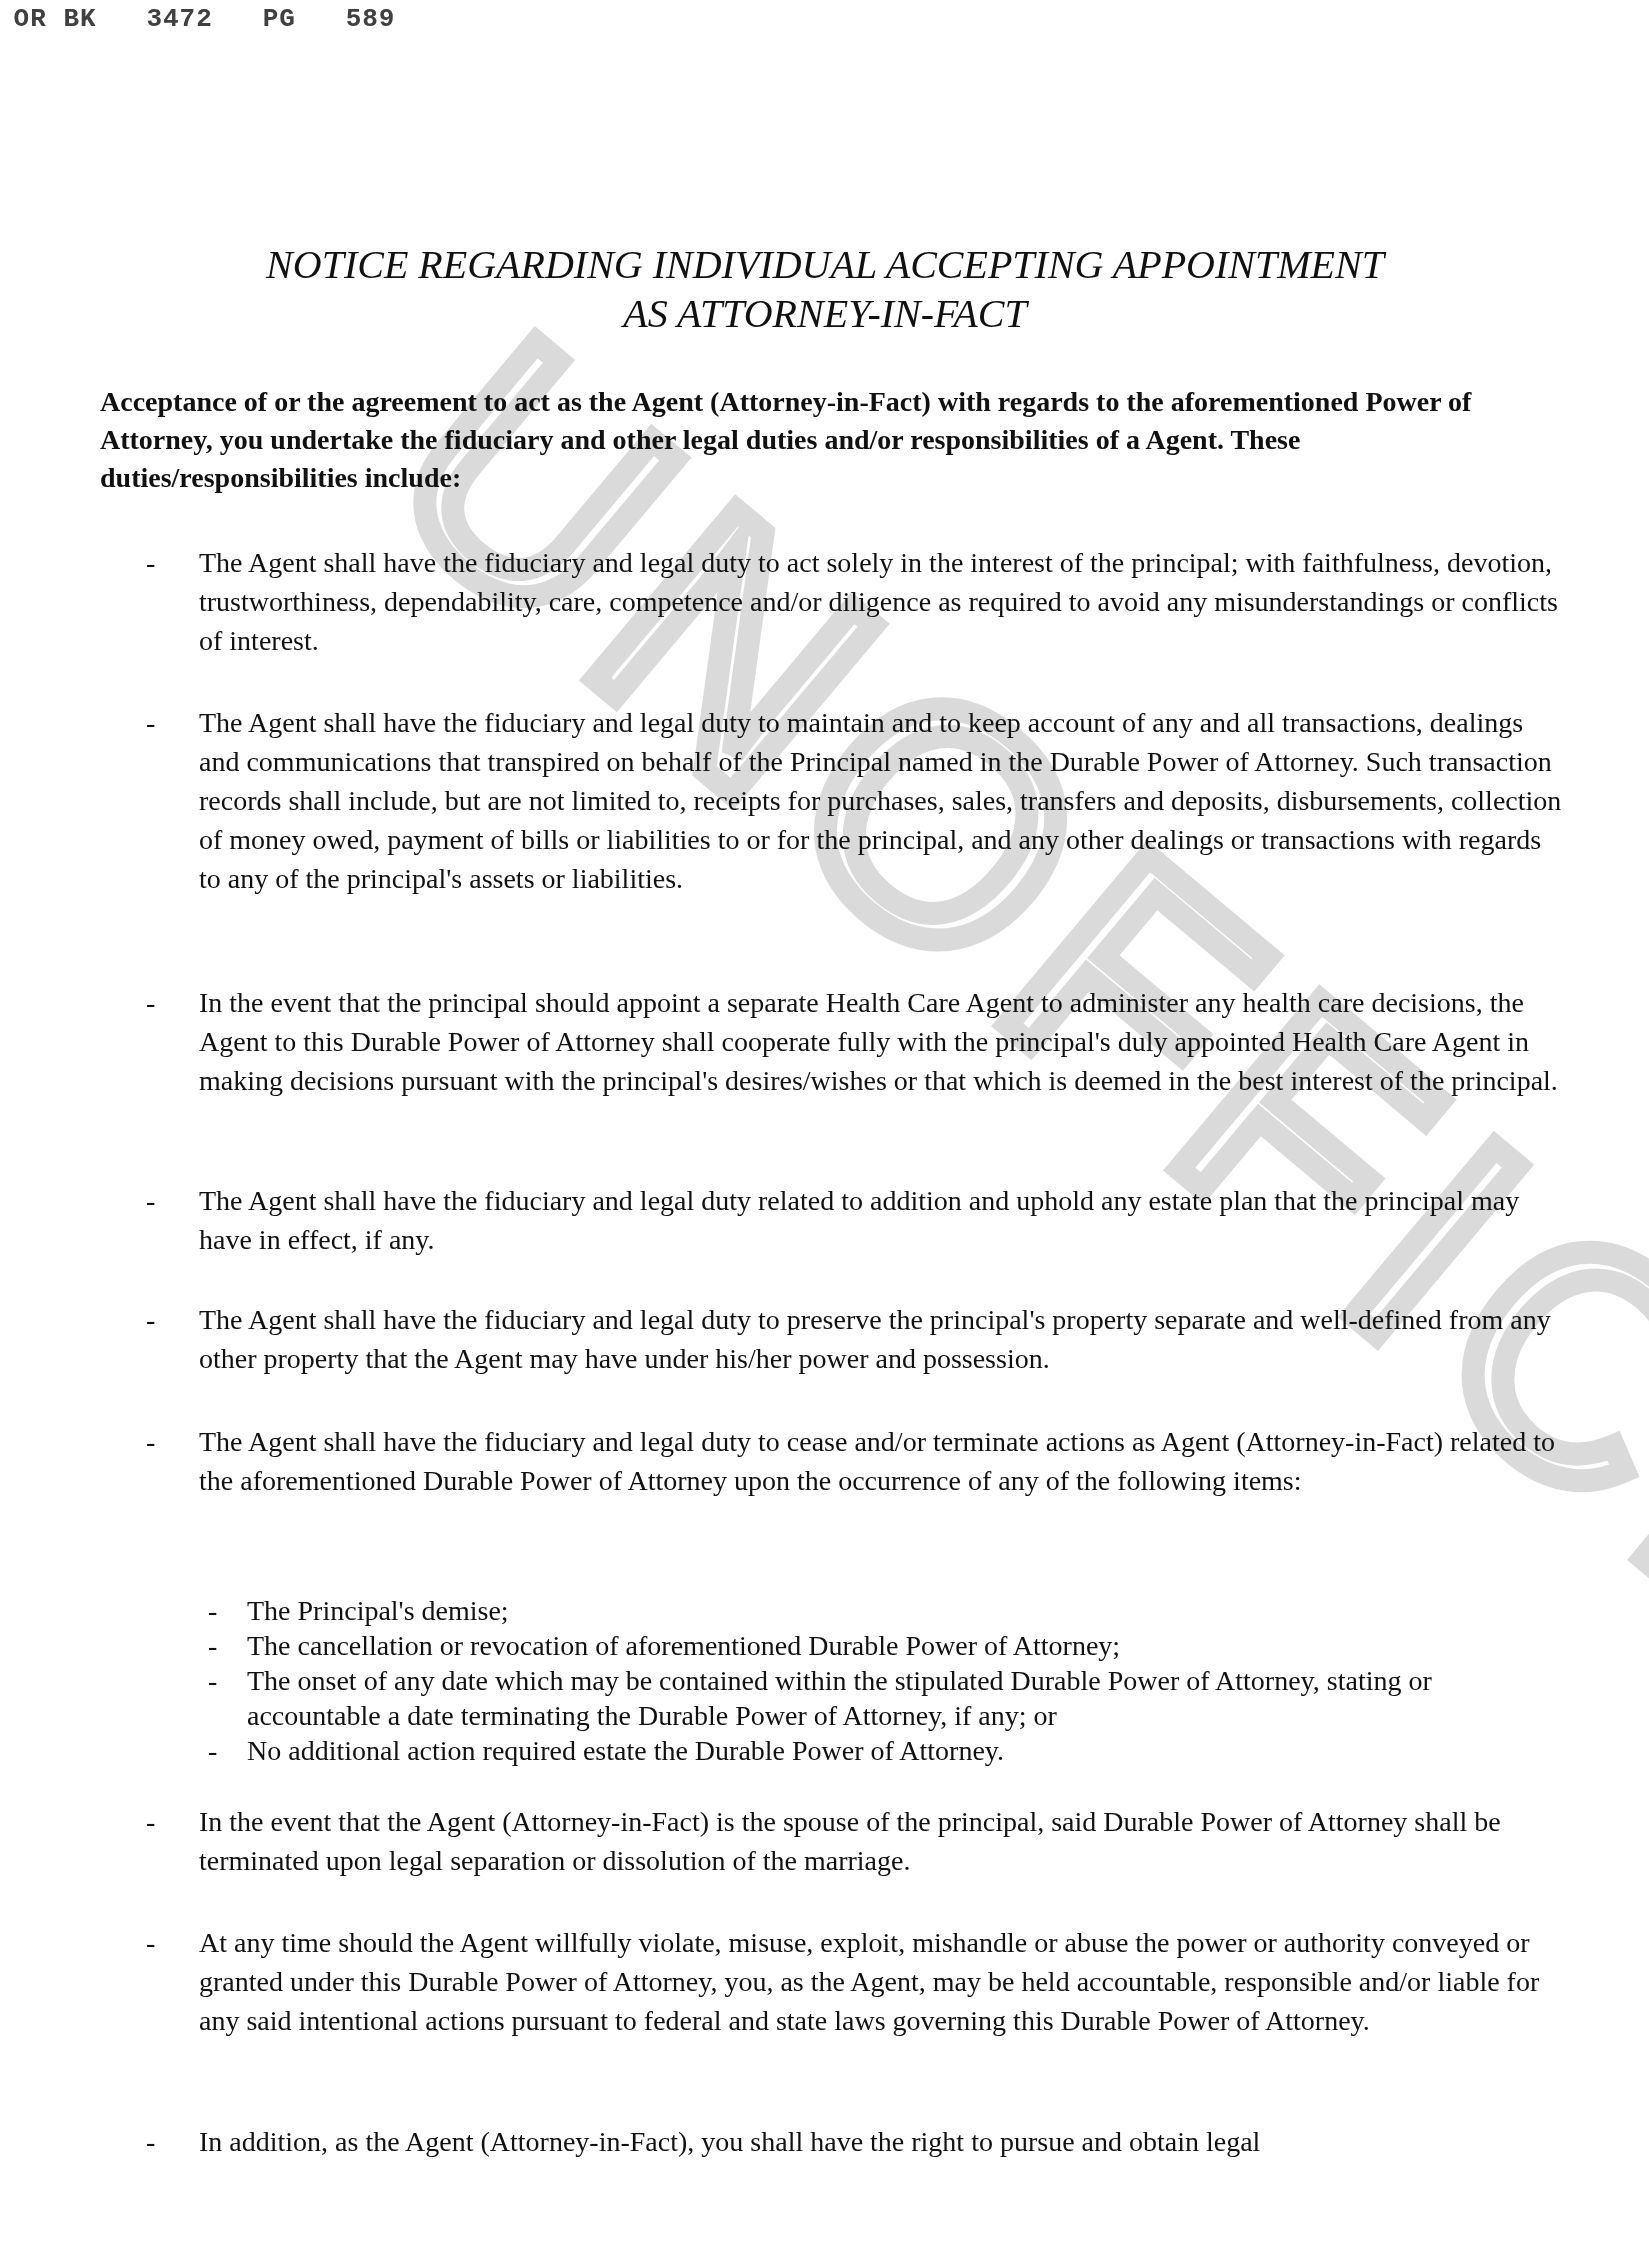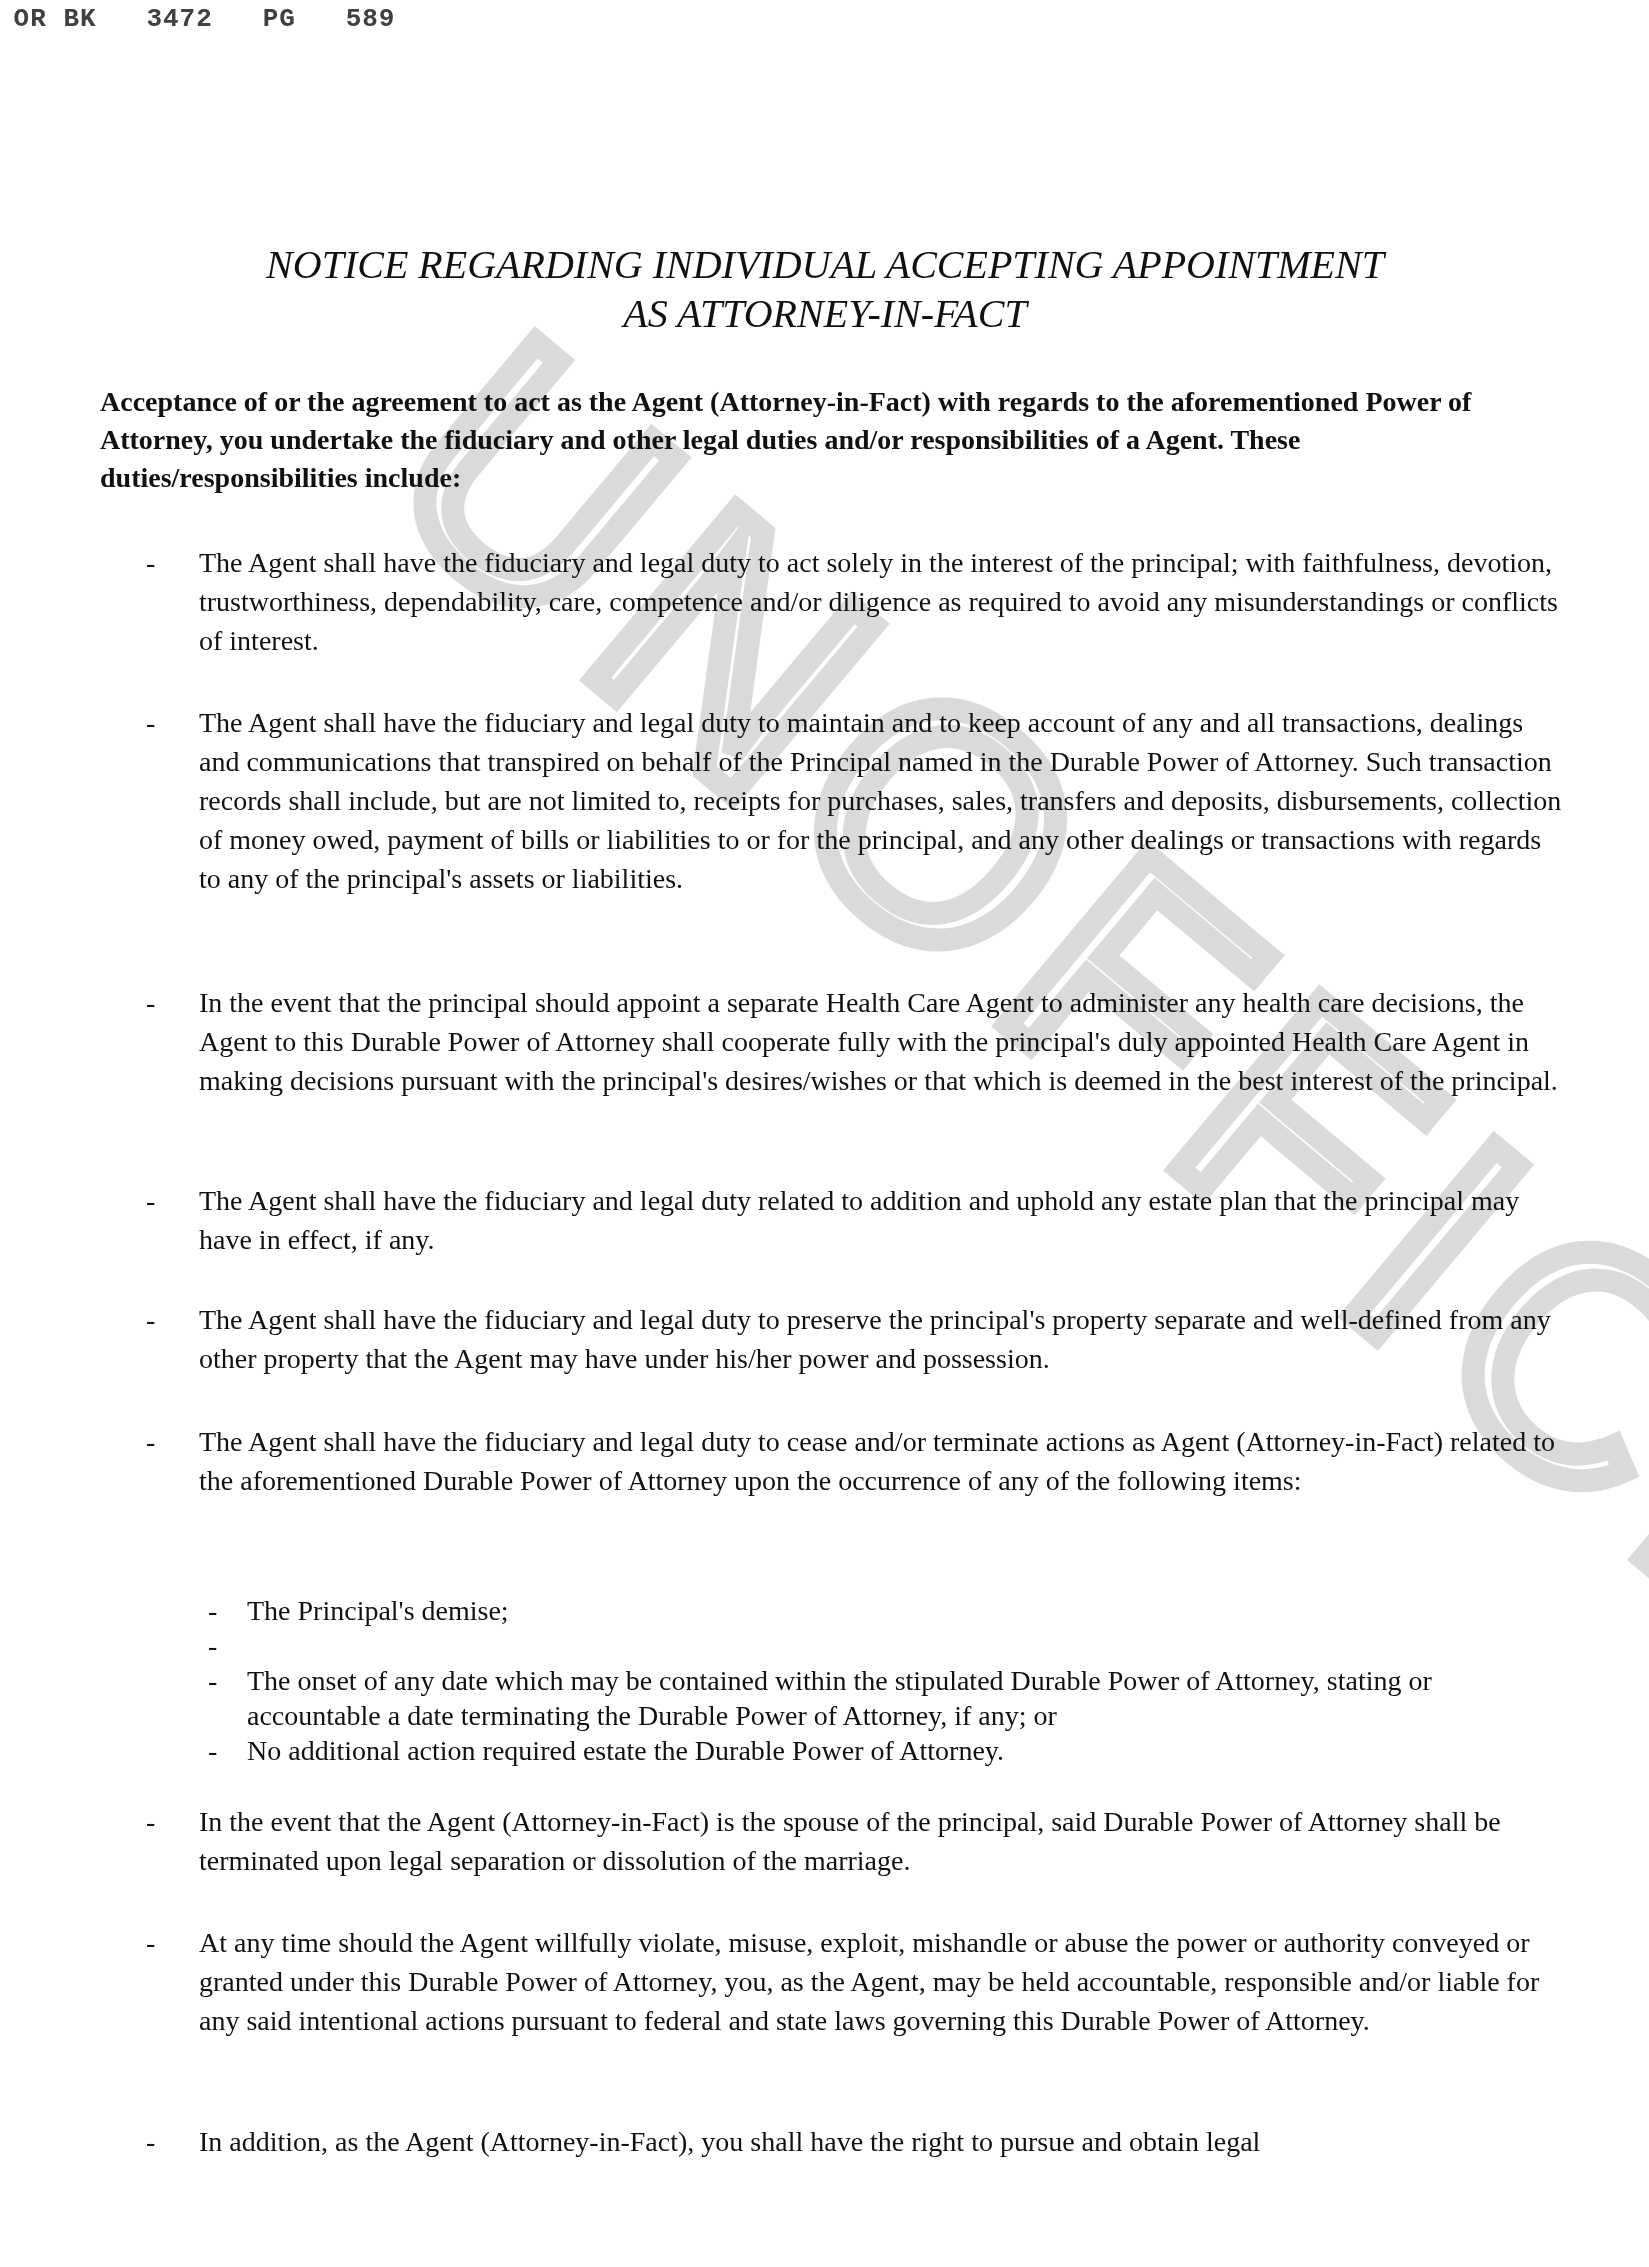--- a/index.html
+++ b/index.html
@@ -77,20 +77,21 @@
       <span class="txt">In addition, as the Agent (Attorney-in-Fact), you shall have the right to pursue and obtain legal</span>
     </div>
   </div>
 
   <div class="sub" style="top:1593px">
     <span class="dash">-</span>
     <span>The Principal's demise;</span>
   </div>
   <div class="sub" style="top:1628px">
     <span class="dash">-</span>
+    <span>The cancellation or revocation of aforementioned Durable Power of Attorney;</span>
   </div>
   <div class="sub" style="top:1663px">
     <span class="dash">-</span>
     <span>The onset of any date which may be contained within the stipulated Durable Power of Attorney, stating or accountable a date terminating the Durable Power of Attorney, if any; or</span>
   </div>
   <div class="sub" style="top:1733px">
     <span class="dash">-</span>
     <span>No additional action required estate the Durable Power of Attorney.</span>
   </div>
 </div>

